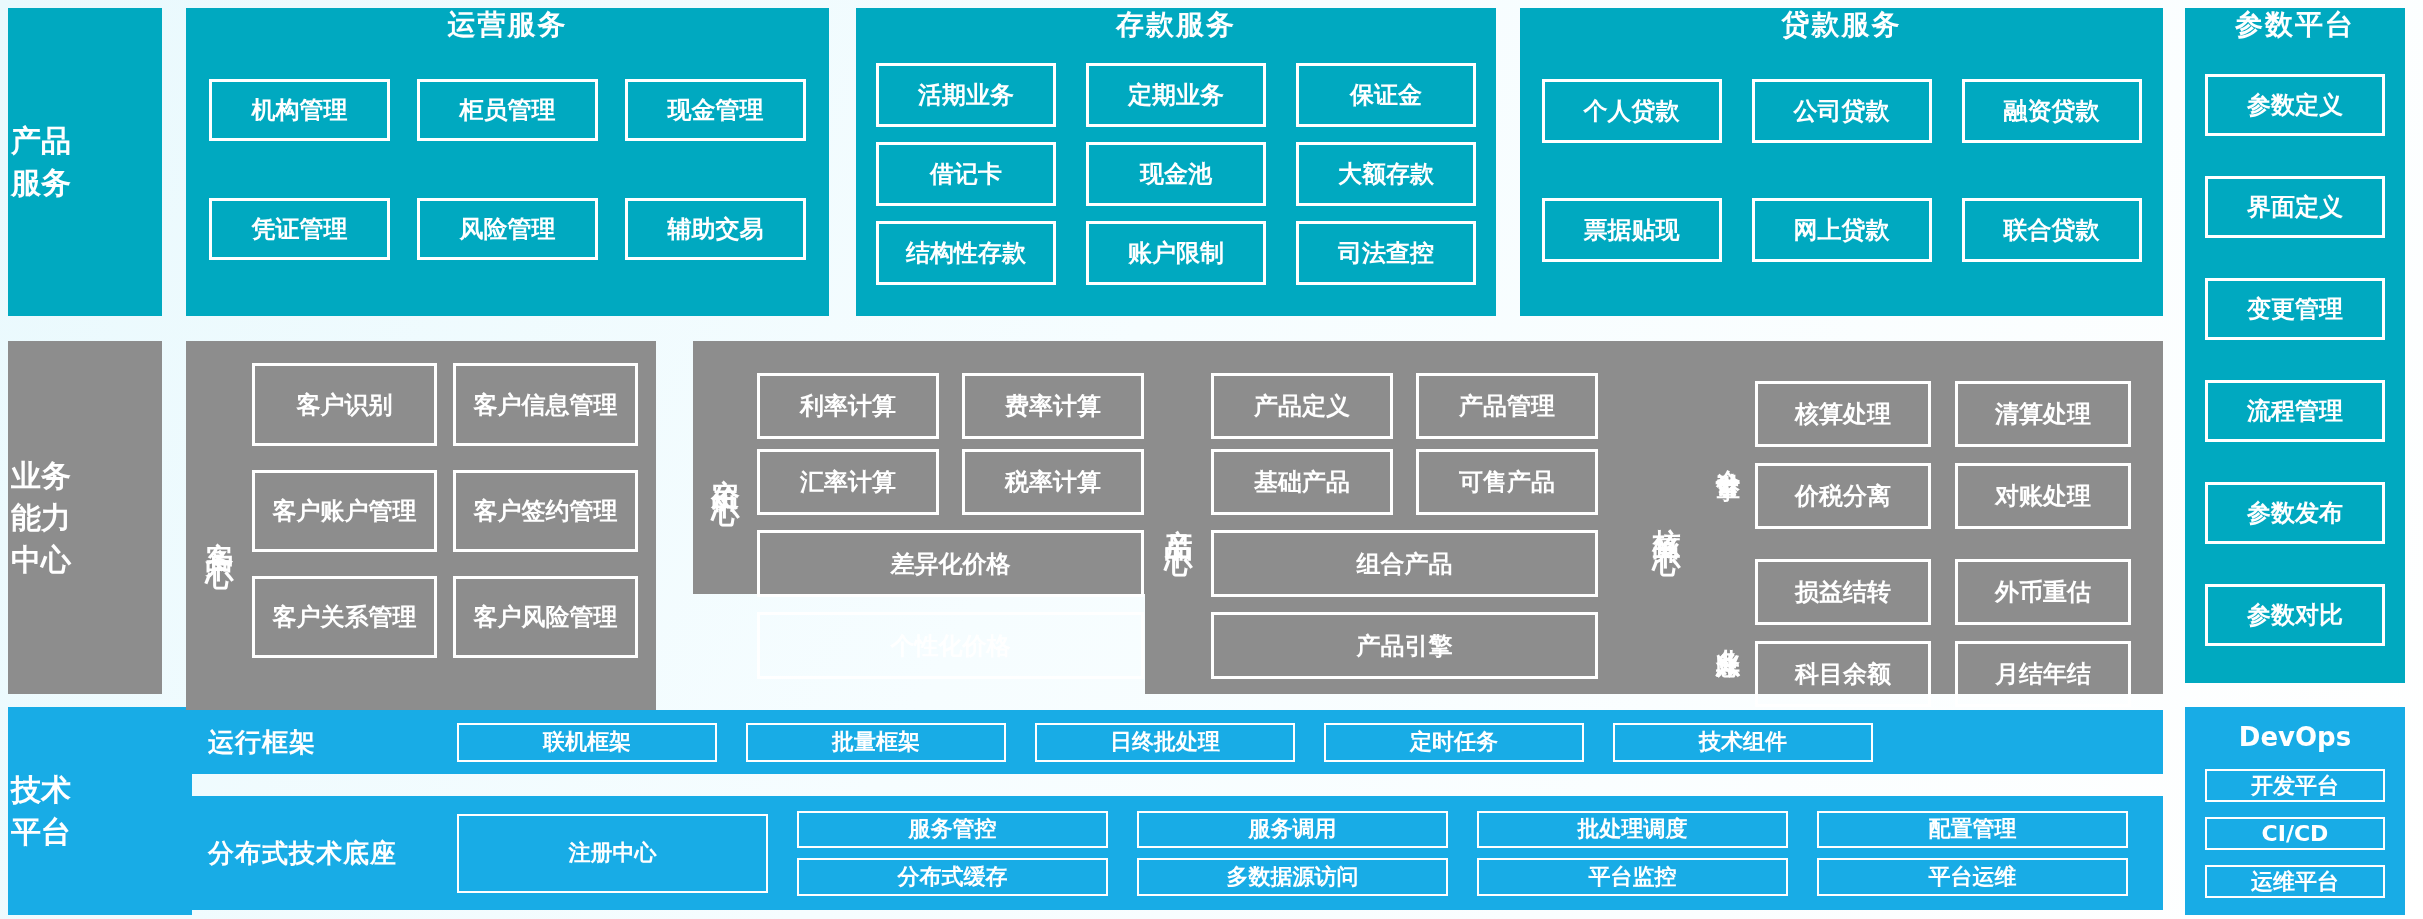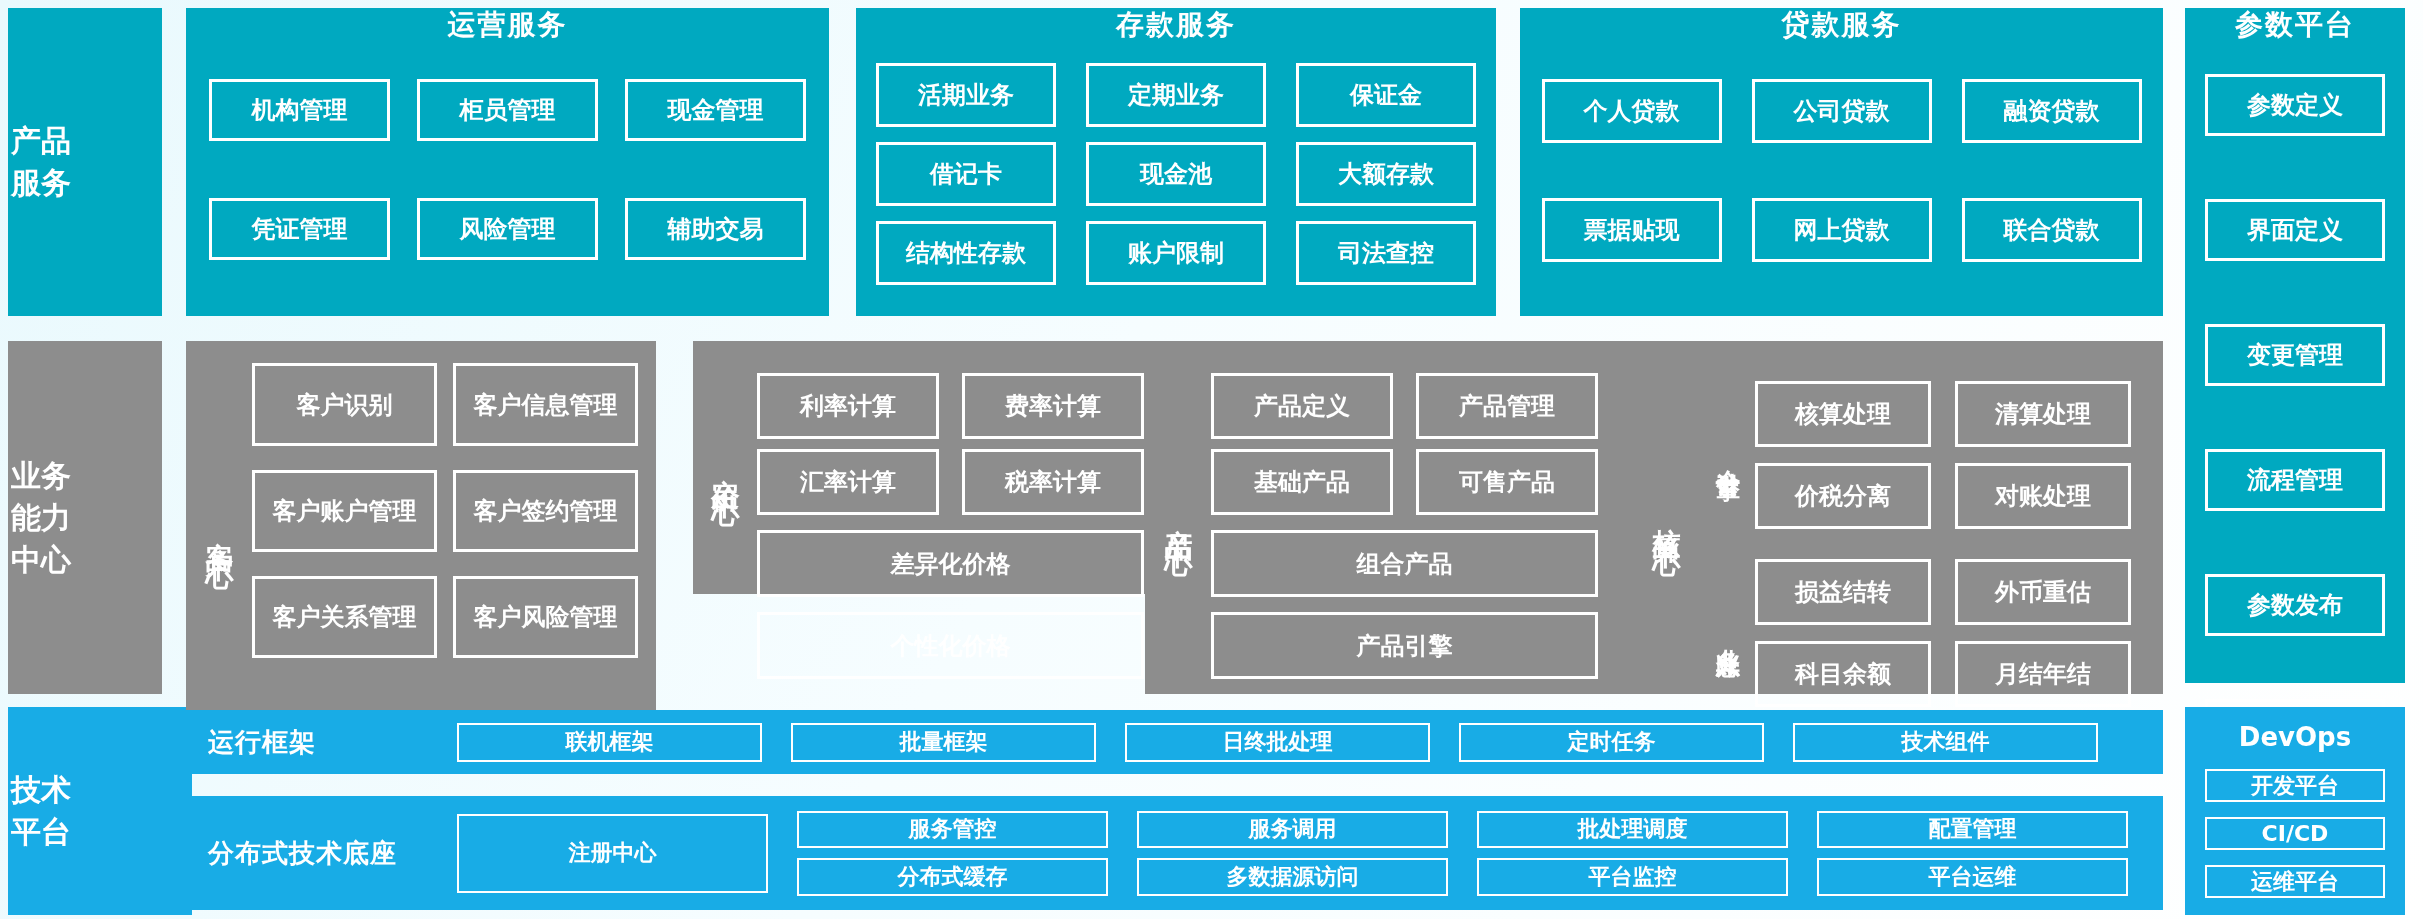--- a/index.html
+++ b/index.html
@@ -11,21 +11,21 @@
   .gray{background:var(--gray,#8d8d8d);}
   .blue{background:var(--blue,#18ace6);}
   .block-title{text-align:center;font-size:28px;font-weight:bold;padding-top:0;line-height:34px;letter-spacing:2px;}
   .cell{box-sizing:border-box;border:3px solid #fff;display:flex;align-items:center;justify-content:center;
         font-size:24px;font-weight:bold;white-space:nowrap;}
   .cells{display:grid;justify-content:center;}
   
   .ops-grid{grid-template-columns:repeat(3,181px);grid-auto-rows:62px;column-gap:27px;row-gap:57px;margin-top:37px;}
   .dep-grid{grid-template-columns:repeat(3,180px);grid-auto-rows:64px;column-gap:30px;row-gap:15px;margin-top:21px;}
   .loan-grid{grid-template-columns:repeat(3,180px);grid-auto-rows:64px;column-gap:30px;row-gap:55px;margin-top:37px;}
-  .param-col{display:flex;flex-direction:column;align-items:center;gap:63px;margin-top:32px;text-align:center;}
+  .param-col{display:flex;flex-direction:column;align-items:center;gap:40px;margin-top:32px;text-align:center;}
   .param-col .cell{width:180px;height:62px;}
   
   .side{display:flex;align-items:center;justify-content:flex-start;}
   .side-label{width:2.2em;font-size:30px;line-height:1.4;font-weight:bold;text-align:center;word-break:break-all;}
   
   .gray-block{display:flex;}
   .v-label{writing-mode:vertical-lr;text-orientation:upright;font-weight:bold;font-size:28px;
            display:flex;align-items:center;justify-content:center;letter-spacing:6px;}
   .v-sub{writing-mode:vertical-lr;text-orientation:upright;font-weight:bold;font-size:24px;
          display:flex;align-items:center;justify-content:center;letter-spacing:2px;}
@@ -33,21 +33,21 @@
   .two-col{display:grid;grid-template-columns:repeat(2,182px);grid-auto-rows:66px;column-gap:23px;row-gap:10px;margin-top:32px;}
   .wide{width:387px;height:67px;margin-top:15px;}
   .acct-groups{display:flex;flex-direction:column;margin-top:40px;row-gap:30px;}
   .acct-group{display:flex;}
   .acct-grid{display:grid;grid-template-columns:repeat(2,176px);grid-auto-rows:66px;column-gap:24px;row-gap:16px;}
   
   .bar{display:flex;align-items:center;}
   .bar-label{font-size:26px;font-weight:bold;padding-left:22px;width:249px;flex:none;letter-spacing:1px;}
   .bar-cells{display:flex;column-gap:29px;}
   .bar .cell{border-width:2px;font-size:22px;}
-  .run-cell{width:305px;height:39px;}
+  .run-cell{width:260px;height:39px;}
   .registry{width:311px;height:79px;flex:none;margin-right:29px;}
   .dist-grid{display:grid;grid-template-columns:repeat(4,311px);grid-template-rows:37px 38px;column-gap:29px;row-gap:10px;}
   .devops-title{text-align:center;font-size:26px;font-weight:bold;padding-top:14px;line-height:32px;}
   .devops-col{display:flex;flex-direction:column;align-items:center;gap:15px;margin-top:16px;}
   .devops-col .cell{width:180px;height:33px;border-width:2px;font-size:22px;}
 </style>
 </head>
 <body>
 
 <div id="canvas">

